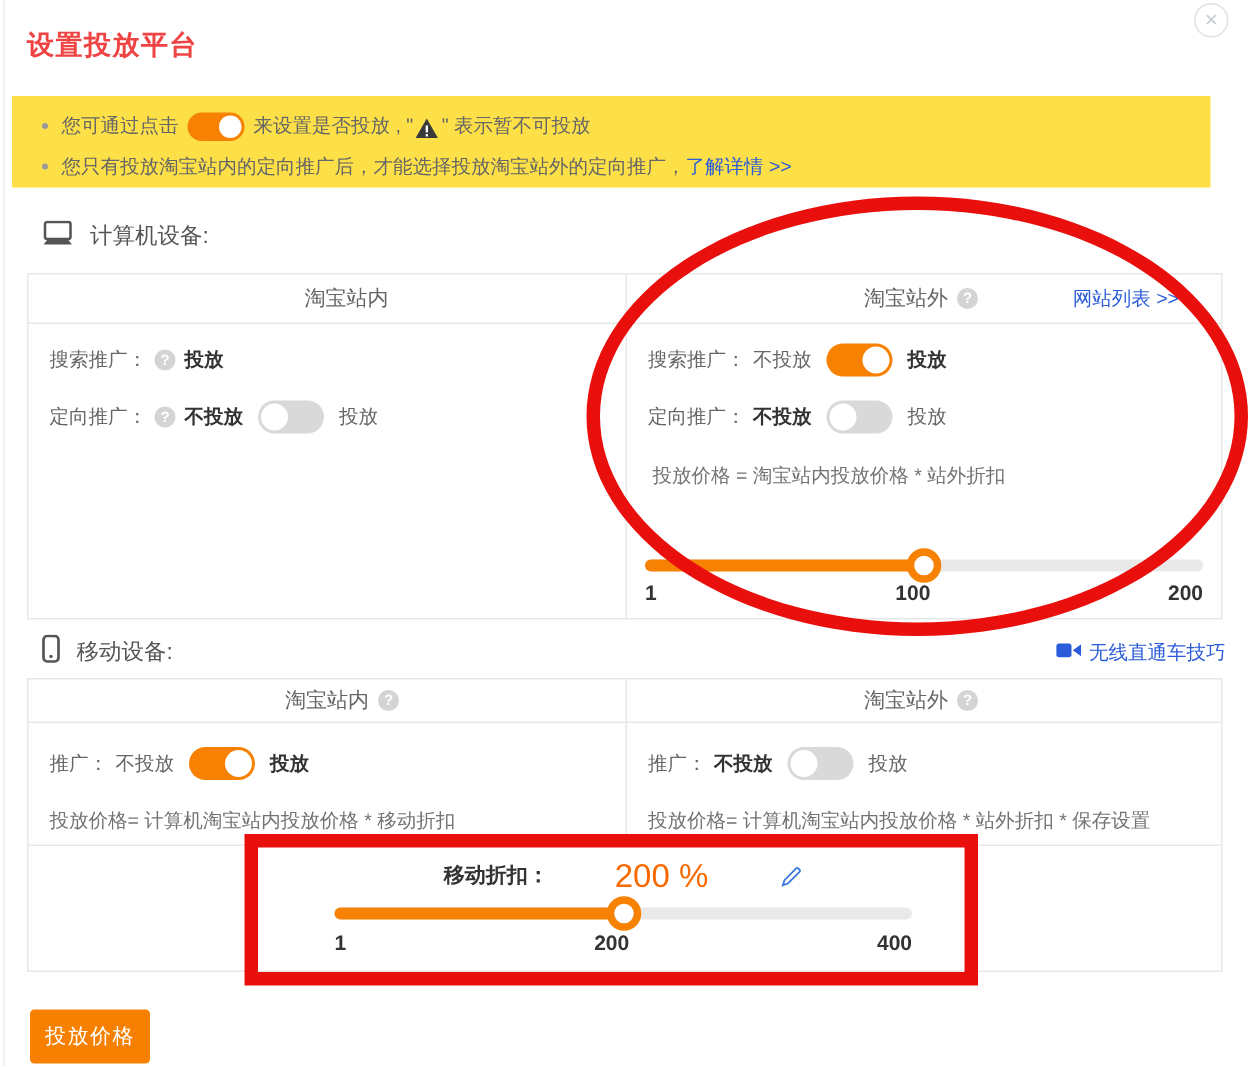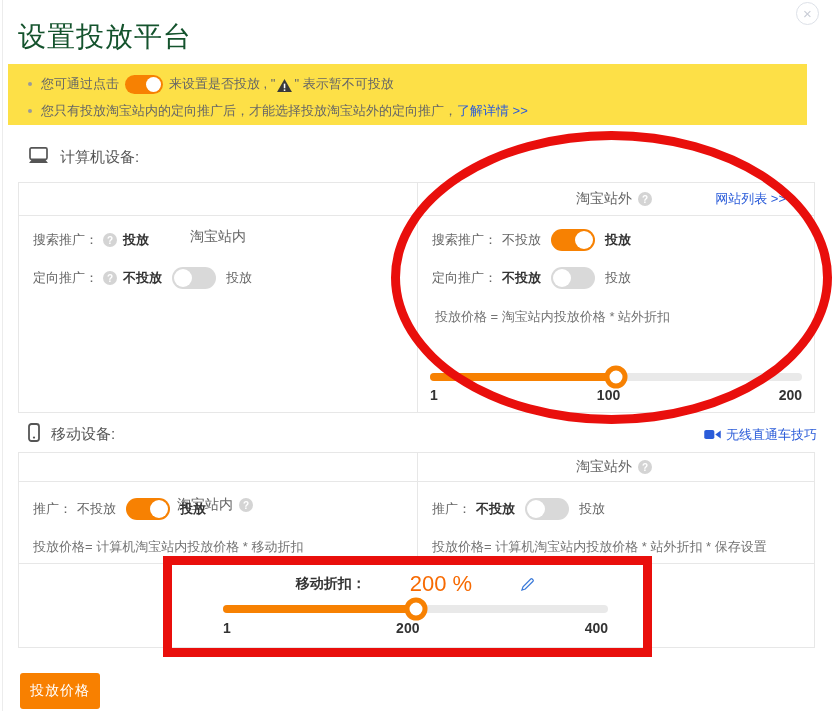--- a/index.html
+++ b/index.html
@@ -4,21 +4,21 @@
 <style>
   * { margin:0; padding:0; box-sizing:border-box; }
   html,body { background:#fff; }
   body { font-family:"Liberation Sans", sans-serif; }
   .stage { position:relative; width:835px; height:711px; background:#fff; overflow:hidden; }
   .left-edge { position:absolute; left:2px; top:0; bottom:0; width:0; border-left:1px solid #ececec; }
 
   .close-btn { position:absolute; left:796px; top:2px; width:23px; height:23px; border:1px solid #dde1e8;
     border-radius:50%; color:#c9cdd6; font-size:15px; line-height:21px; text-align:center; cursor:pointer; }
 
-  .page-title { position:absolute; left:18px; top:18px; font-size:28px; font-weight:400; color:#14532d; letter-spacing:1px; }
+  .page-title { position:absolute; left:18px; top:18px; font-size:18px; font-weight:700; color:#ef4444; letter-spacing:1px; }
 
   .notice { position:absolute; left:8px; top:64px; width:799px; height:61px; background:#fde047; font-size:13px; color:#666; }
   .notice-line { position:absolute; left:18px; right:10px; display:flex; align-items:center; height:20px; white-space:nowrap; }
   .notice-line.l1 { top:10px; }
   .notice-line.l2 { top:37px; }
   .dot { width:4px; height:4px; border-radius:50%; background:#9a9a9a; margin:0 9px 0 2px; flex:0 0 auto; }
   .warn-icon { display:inline-flex; margin:0 2px; position:relative; top:1px; }
 
   .link { color:#2b5cd9; text-decoration:none; cursor:pointer; font-size:13px; }
 
@@ -35,21 +35,21 @@
   .panel.mobile .col-divider { height:110px; }
   .head-sep { position:absolute; left:0; right:0; border-top:1px solid #e7e7e7; }
   .panel.computer .head-sep { top:32px; }
   .panel.mobile .head-sep { top:28px; }
   .bottom-sep { position:absolute; left:0; right:0; top:110px; border-top:1px solid #e7e7e7; }
 
   .col-header { position:absolute; top:0; width:398px; display:flex; align-items:center; justify-content:center;
     gap:6px; font-size:14px; color:#666; }
   .panel.computer .col-header { height:32px; }
   .panel.mobile .col-header { height:28px; }
-  .col-header.left { left:0;margin-top:38px; }
+  .col-header.left { left:13px; }
   .col-header.right { left:399px; }
   .header-link { position:absolute; right:28px; top:0; line-height:32px; }
 
   .cellrow { position:absolute; display:flex; align-items:center; white-space:nowrap; font-size:13px; color:#666; }
   .lbl { color:#666; margin-right:5px; }
   .val-active { font-weight:700; color:#333; font-size:13px; }
   .val-inactive { color:#666; font-size:13px; }
 
   .help { display:inline-flex; align-items:center; justify-content:center; width:14px; height:14px; border-radius:50%;
     background:#d4d4d4; color:#fff; font-size:10px; font-weight:700; margin-right:6px; cursor:pointer; flex:0 0 auto; }

